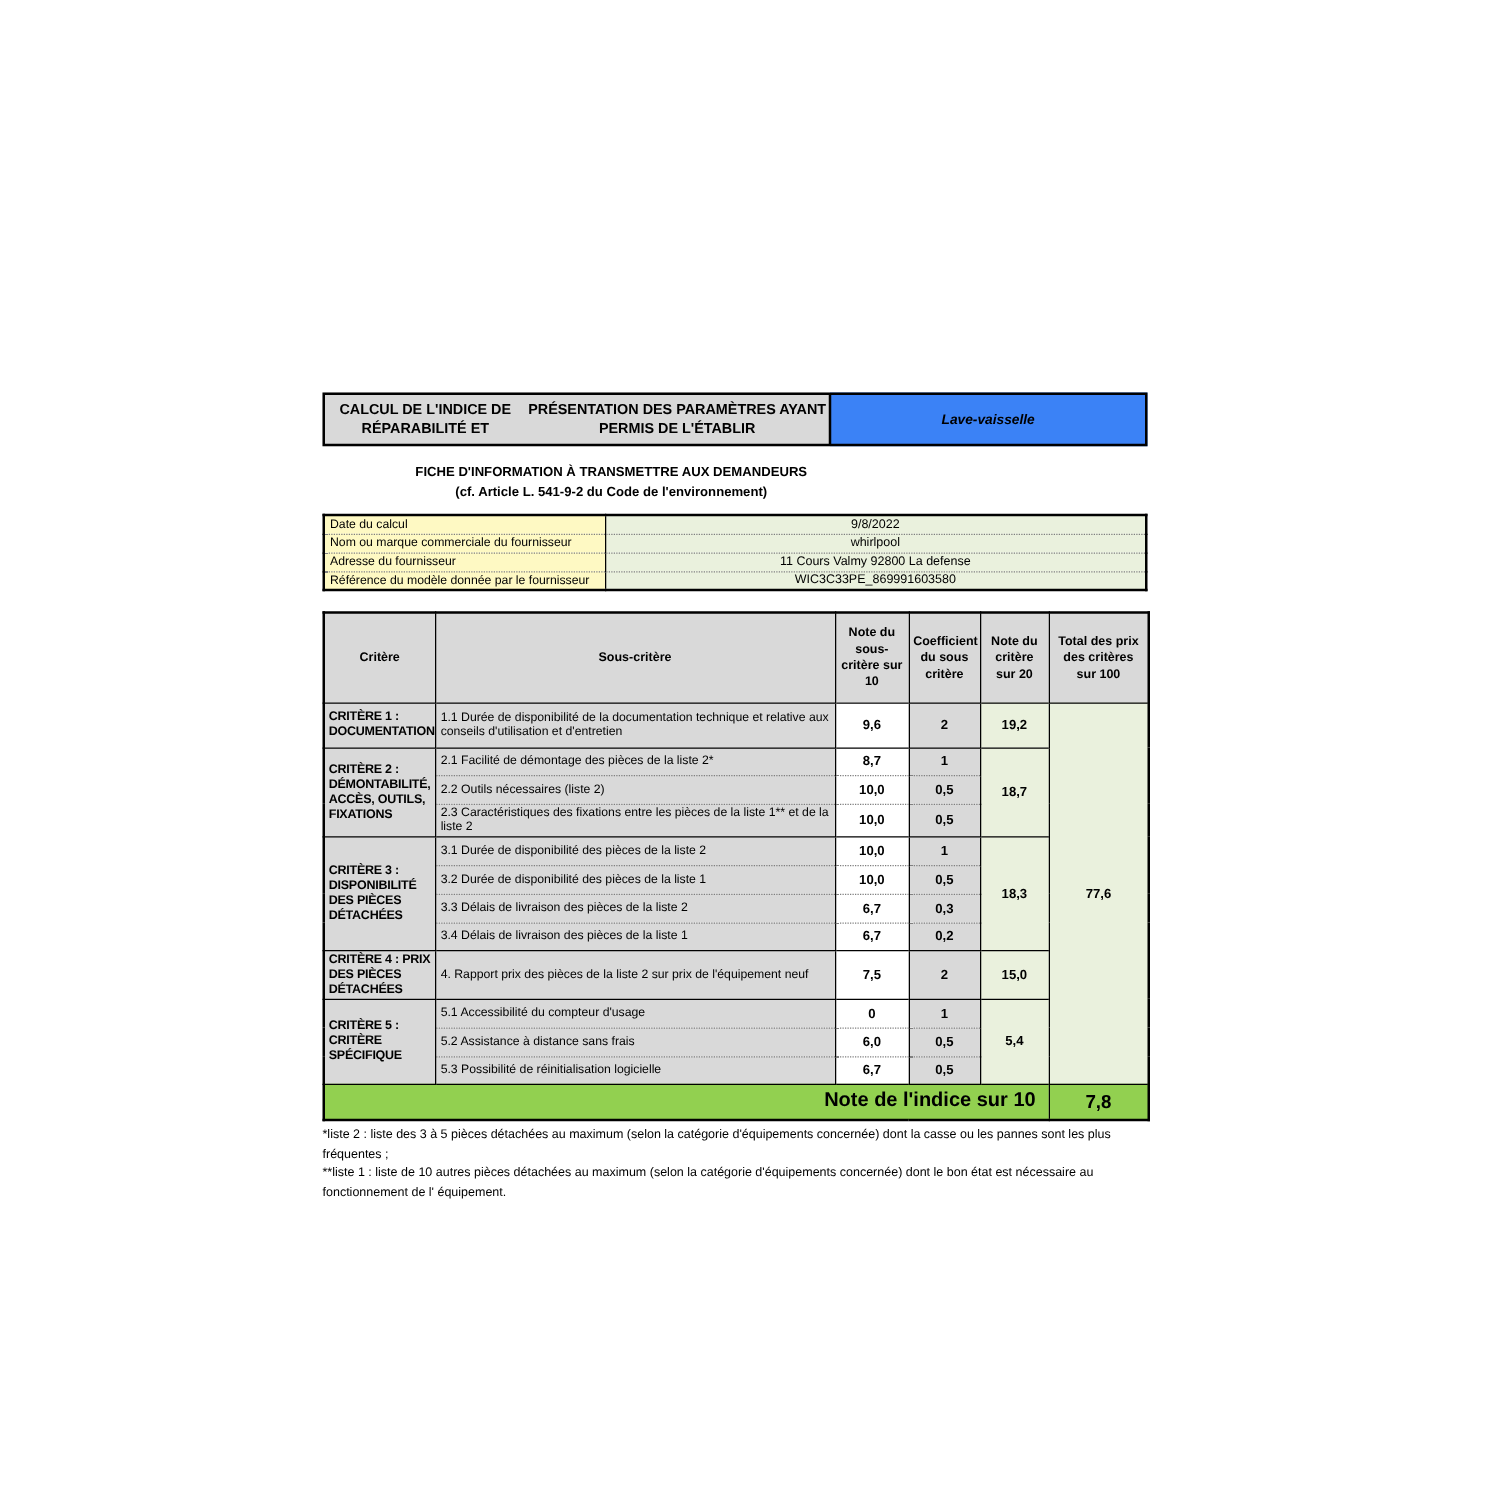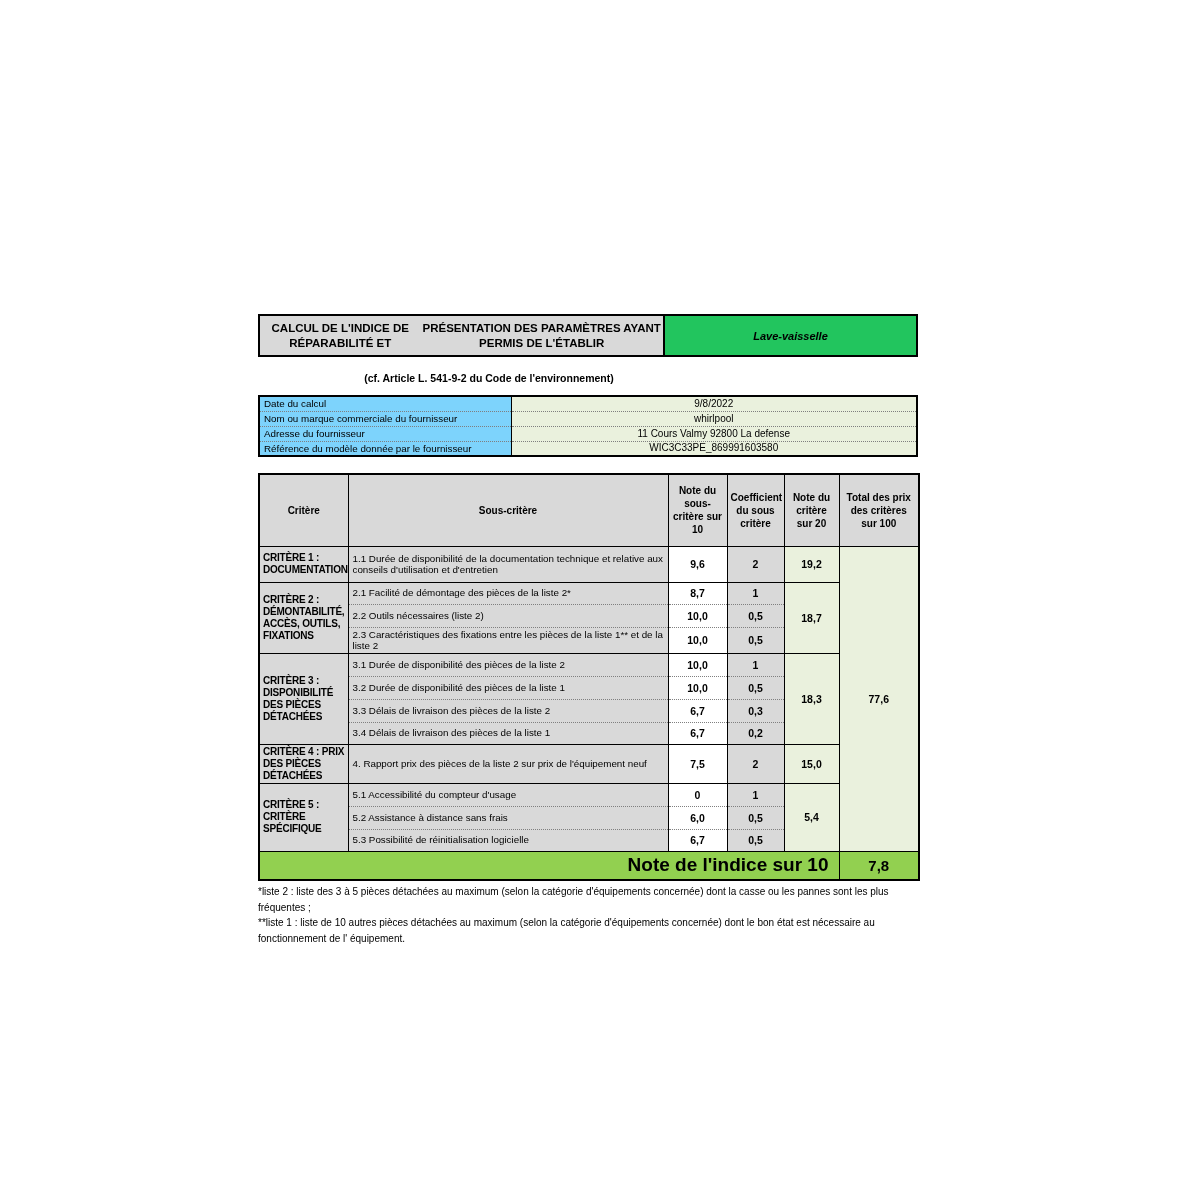--- a/index.html
+++ b/index.html
@@ -10,79 +10,80 @@
 
   
   .title-row { display: flex; width: 660px; height: 43px; }
   .title-box {
     width: 406px; height: 43px; background: #d9d9d9;
     border: 2px solid #000; border-right: 1px solid #000;
     display: flex; flex-direction: row; justify-content: center; align-items: center;
     font-weight: bold; font-size: 11.5px; line-height: 15px; text-align: center;
   }
   .product-box {
-    flex: 1; height: 43px; background: #22c55e;
+    flex: 1; height: 43px; background: #3b82f6;
     border: 2px solid #000; border-left: 1px solid #000;
     display: flex; justify-content: center; align-items: center;
     font-weight: bold; font-style: italic; font-size: 11px;
   }
 
   
   .subtitle { margin-top: 13px; width: 462px; text-align: center; font-weight: bold; font-size: 10.5px; line-height: 16px; }
 
   
   table { border-collapse: collapse; table-layout: fixed; }
   .info-table { margin-top: 9px; width: 660px; border: 2px solid #000; }
   .info-table td {
     height: 15px; font-size: 10px; line-height: 12px; padding: 0 4px;
     border-left: 1.5px solid #000; border-right: 1.5px solid #000; border-top: 1px dotted #7f7f7f;
   }
   .info-table tr:first-child td { border-top: none; }
-  .info-table td.lbl { width: 252px; background: #7dd3fc; text-align: left; }
+  .info-table td.lbl { width: 225px; background: #fef9c3; text-align: left; }
   .info-table td.val { background: #eaf1dd; text-align: center; }
 
   
   .main-table { margin-top: 16px; width: 660px; border: 2px solid #000; }
   .main-table th, .main-table td {
     border-left: 1.5px solid #000; border-right: 1.5px solid #000; border-top: 1.5px solid #000;
     border-bottom: none; padding: 1px 3px; vertical-align: middle;
   }
   .main-table thead tr { height: 72px; }
   .main-table th { background: #d9d9d9; font-size: 10px; font-weight: bold; line-height: 13px; text-align: center; }
   td.crit { background: #d9d9d9; font-weight: bold; font-size: 10px; line-height: 12px; text-align: left; letter-spacing: -0.2px; }
   td.lbl  { background: #d9d9d9; font-size: 9.8px; line-height: 11.5px; text-align: left; padding: 1px 4px; }
   td.note { background: #ffffff; font-weight: bold; font-size: 10.5px; text-align: center; }
   td.coef { background: #d9d9d9; font-weight: bold; font-size: 10.5px; text-align: center; }
   td.s20  { background: #eaf1dd; font-weight: bold; font-size: 10.5px; text-align: center; }
   td.total{ background: #eaf1dd; font-weight: bold; font-size: 10.5px; text-align: center; }
   tr.sub td.dot { border-top: 1px dotted #7f7f7f; }
   tr.h36 { height: 36px; } tr.h22 { height: 22px; margin-left: 25px; } tr.h23 { height: 23px; }
   tr.h24 { height: 24px; } tr.h39 { height: 39px; } tr.h29 { height: 29px; }
   tr.final td { background: #92d050; border-top: 1.5px solid #000; }
-  td.final-lbl { font-weight: bold; font-size: 19px; text-align: right; padding-right: 10px; }
+  td.final-lbl { font-weight: bold; font-size: 16px; text-align: right; padding-right: 10px; }
   td.final-val { font-weight: bold; font-size: 15px; text-align: center; }
 
   
   .footnotes { margin-top: 3px; width: 660px; font-size: 10px; line-height: 15.5px; }
 </style>
 </head>
 <body>
 
 <div class="page">
   <div class="doc">
 
     <div class="title-row">
       <div class="title-box">
         <div>CALCUL DE L'INDICE DE RÉPARABILITÉ ET</div>
         <div>PRÉSENTATION DES PARAMÈTRES AYANT PERMIS DE L'ÉTABLIR</div>
       </div>
       <div class="product-box">Lave-vaisselle</div>
     </div>
 
     <div class="subtitle">
+      <div>FICHE D'INFORMATION À TRANSMETTRE AUX DEMANDEURS</div>
       <div>(cf. Article L. 541-9-2 du Code de l'environnement)</div>
     </div>
 
     <table class="info-table">
       <tbody>
         <tr>
           <td class="lbl">Date du calcul</td>
           <td class="val">9/8/2022</td>
         </tr>
         <tr>

